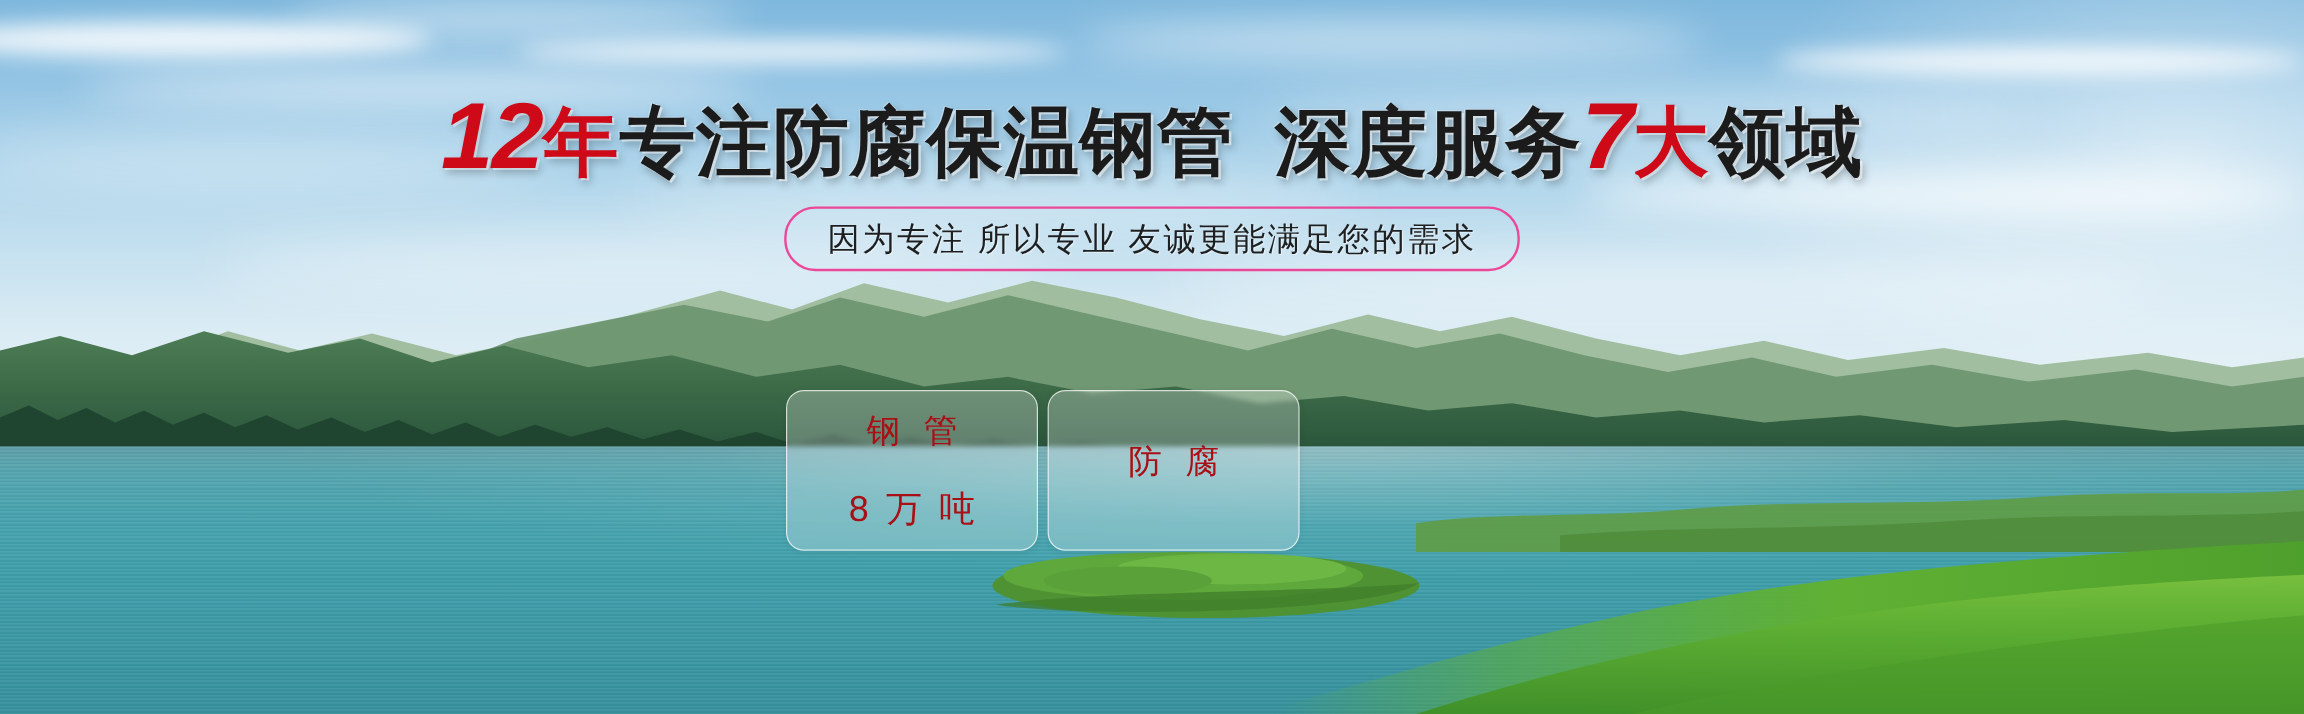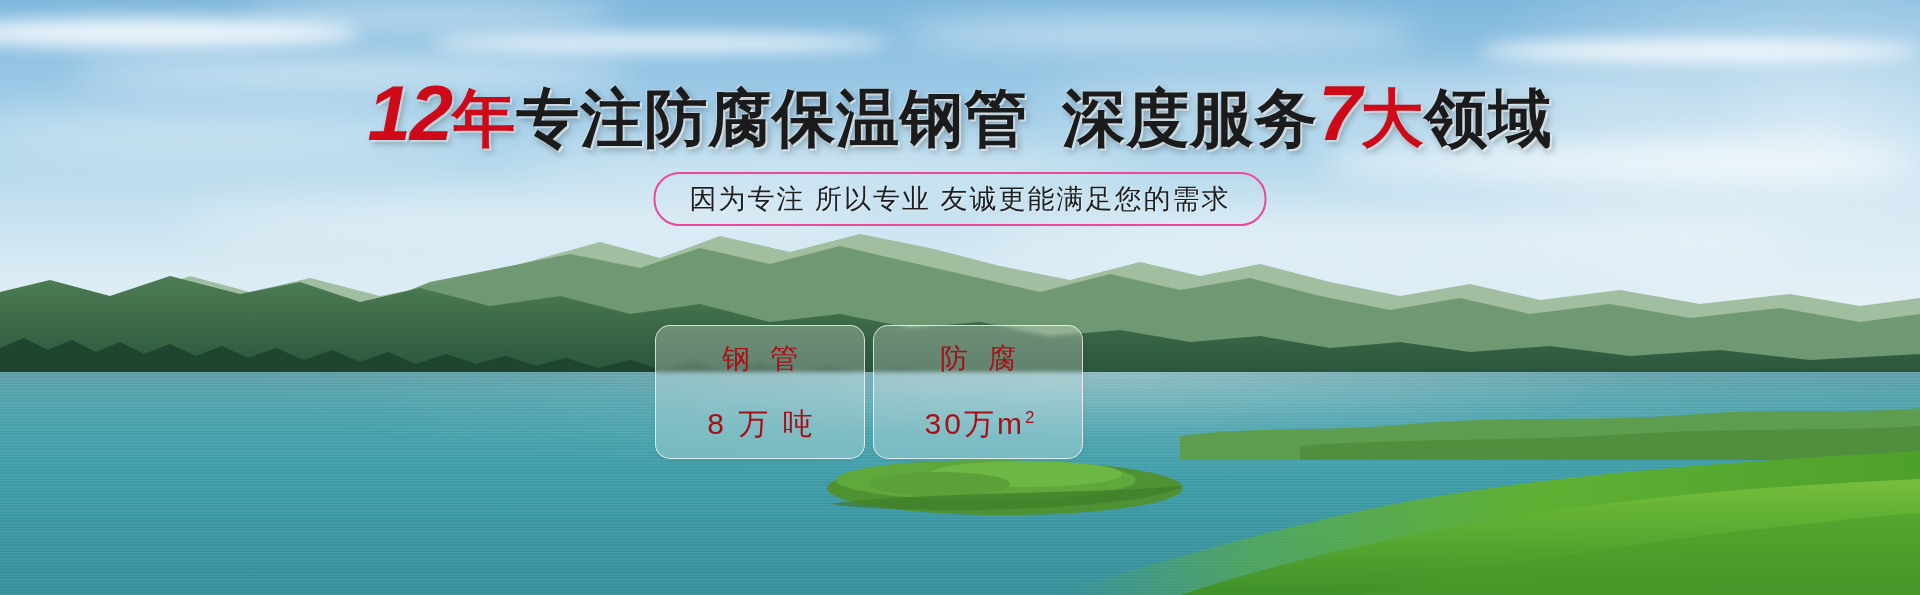--- a/index.html
+++ b/index.html
@@ -349,21 +349,18 @@
 
     <div class="card">
       <div class="card-title">钢 管</div>
       <div class="card-value">
         <span>8 万 吨</span>
       </div>
     </div>
 
     <div class="card">
       <div class="card-title">防 腐</div>
-      <div class="card-value">
-        <span>30万m</span><sup>2</sup>
-      </div>
     </div>
 
 
   </div>
 
 </div>
 
 </body></html>

